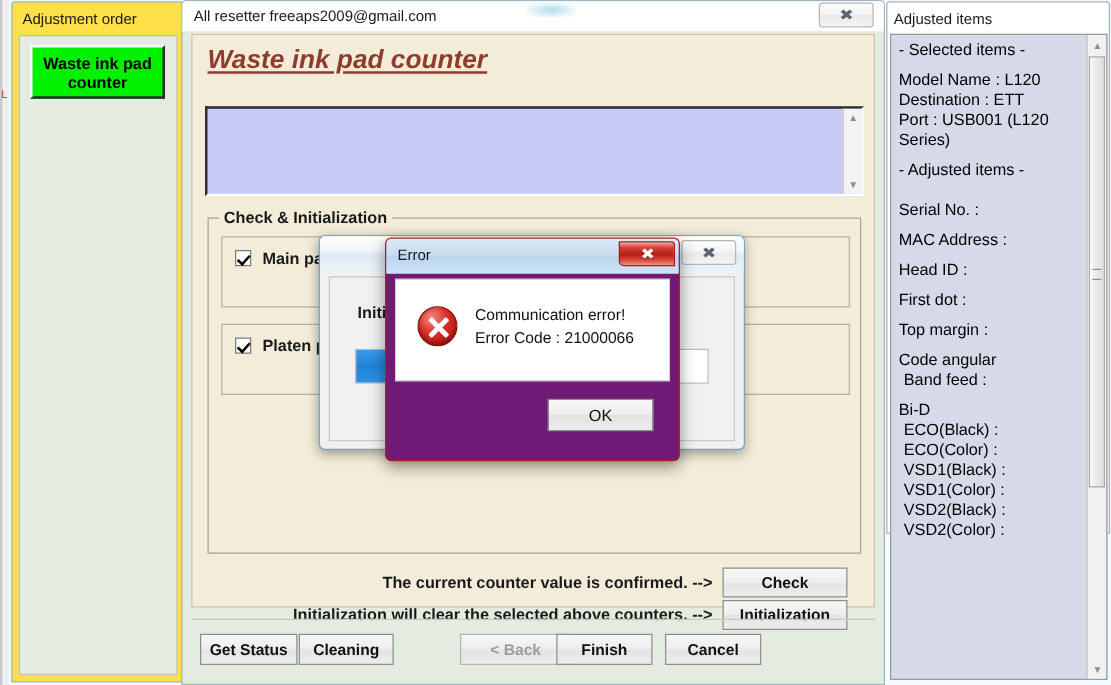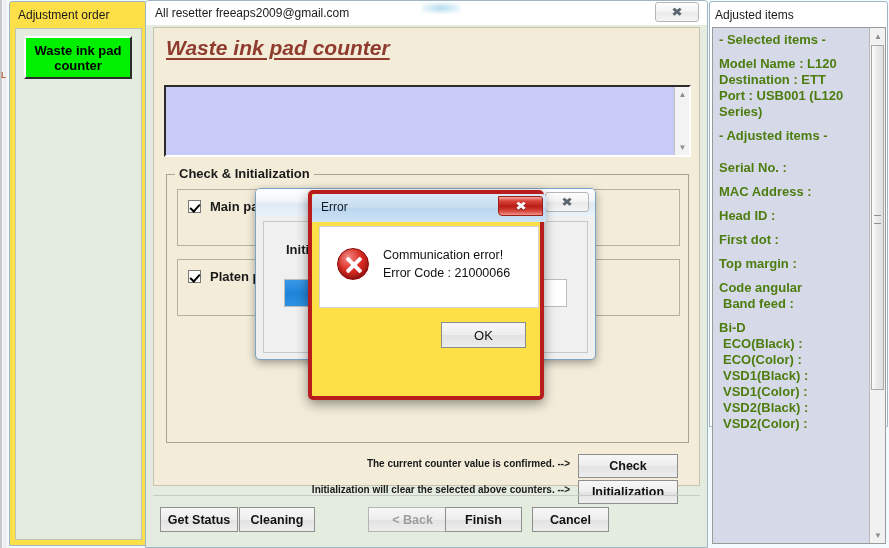--- a/index.html
+++ b/index.html
@@ -212,21 +212,21 @@
   }
   .pad-label {
     margin-left: 9px;
     font-size: 13px; font-weight: bold; color: #1a1a1a;
     white-space: nowrap;
   }
 
   
   .prompt-line {
     position: absolute;
-    font-size: 10px; font-weight: bold; color: #1a1a1a;
+    font-size: 13px; font-weight: bold; color: #1a1a1a;
     white-space: nowrap;
     text-align: right;
   }
   #prompt-check { right: 129px; top: 430px; }
   #prompt-init  { right: 129px; top: 456px; }
 
   .wbtn {
     background: linear-gradient(to bottom, #f7f7f7 0%, #ededed 50%, #e3e3e3 51%, #ededed 100%);
     border: 1px solid #8e8e8e;
     color: #111;
@@ -302,23 +302,23 @@
   #init-progress-fill {
     position: absolute; left: 0; top: 0;
     width: 38px; height: 100%;
     background: linear-gradient(to bottom, #3a9ae8 0%, #1f84d8 50%, #2d92e4 100%);
   }
 
   
   #err-dialog {
     position: absolute;
     left: 308px; top: 190px;
-    width: 236px; height: 210px;
-    background: #fde047;
-    border: 4px solid #b91c1c;
+    width: 236px; height: 179px;
+    background: #701a75;
+    border: 1px solid #b91c1c;
     border-radius: 5px;
     box-shadow: 0 4px 12px rgba(0,0,0,0.42);
   }
   #err-tb {
     position: absolute; left: 0; top: 0;
     width: 234px; height: 28px;
     background: linear-gradient(to bottom, #dbeaf7 0%, #c5dcf0 50%, #b9d5ee 51%, #cde3f5 100%);
     border-radius: 4px 4px 0 0;
   }
   #err-title {
@@ -402,22 +402,22 @@
     left: 2px; top: 25px;
     width: 174px; height: 517px;
     background: #d6dae8;
     border: 1px solid #9a9a9a;
     overflow: hidden;
   }
   #adj-items-list {
     position: absolute;
     left: 6px; top: 4px;
     width: 152px;
-    font-size: 13px; font-weight: bold;
-    color: #4d7c0f;
+    font-size: 13px; font-weight: normal;
+    color: #000000;
     line-height: 16px;
   }
   #adj-items-list .ln { white-space: nowrap; }
   #adj-items-list .gap { height: 8px; }
   #adj-items-list .sub { padding-left: 4px; }
   #adj-scroll {
     position: absolute;
     right: 0; top: 0;
     width: 16px; height: 100%;
     background: #f1f1f1;

